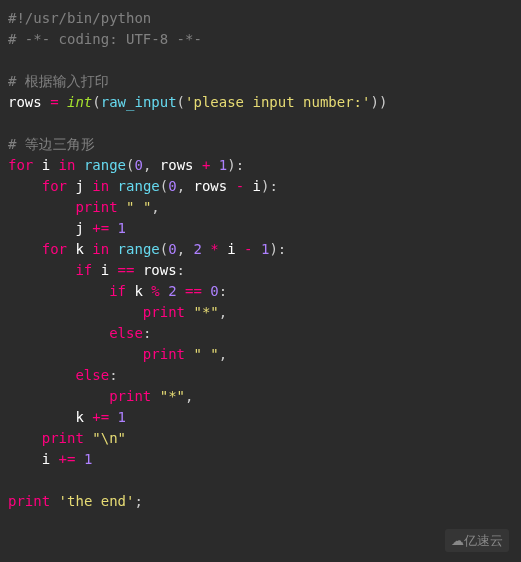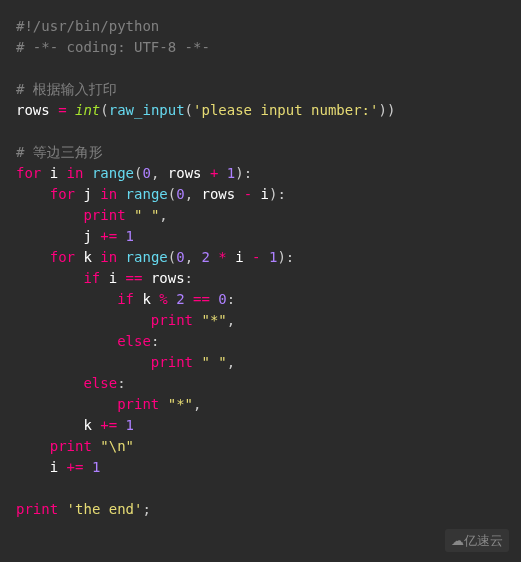--- a/index.html
+++ b/index.html
@@ -9,21 +9,21 @@
     font-family: Consolas, "Courier New", monospace;
     font-size: 14px;
     line-height: 1.5;
     color: #cccccc;
     width: 521px;
     height: 562px;
     box-sizing: border-box;
     position: relative;
   }
   pre {
-    margin: 8px;
+    margin: 0;
     white-space: pre;
   }
   .comment { color: #808080; }
   .keyword { color: #ff007f; }
   .ident { color: #ffffff; }
   .func { color: #a6e22e; font-style: italic; }
   .builtin { color: #66d9ef; }
   .number { color: #ae81ff; }
   .string { color: #e6db74; }
   .op { color: #ff007f; }

